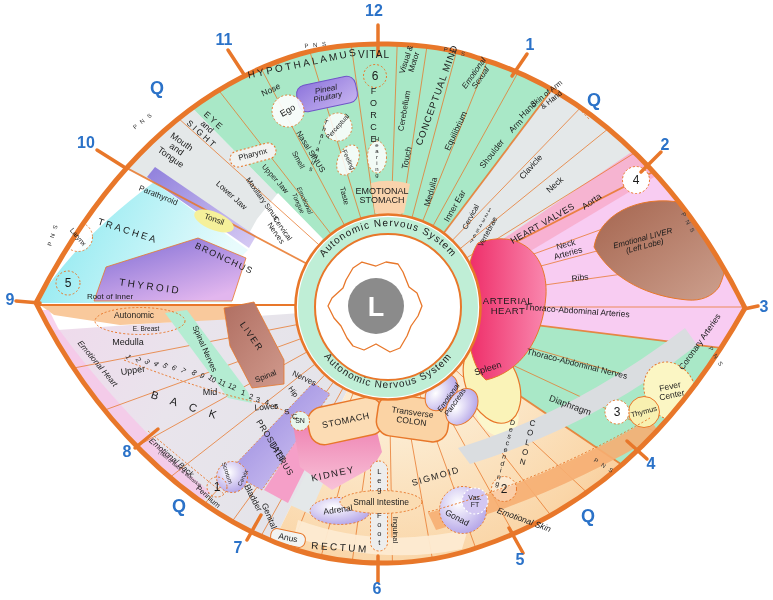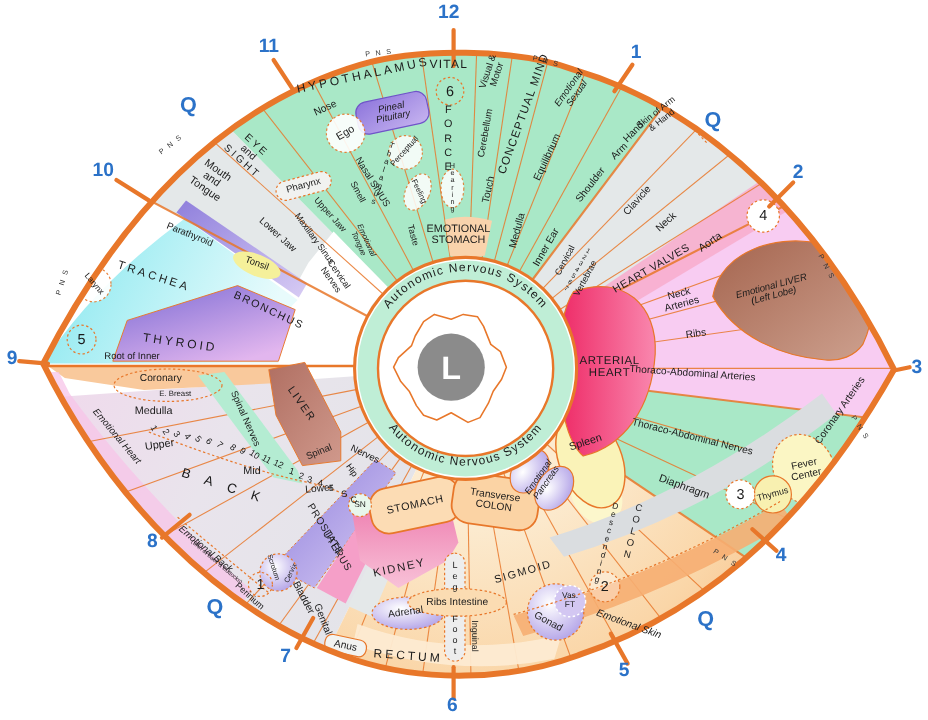--- a/index.html
+++ b/index.html
@@ -289,21 +289,21 @@
       <span class="lbl" style="left: 452px; top: 400px; font-size: 7.5px; transform: translate(-50%, -50%) rotate(-55deg); font-style: italic;">Emotional
 Pancreas</span>
       <span class="lbl vert" style="left: 527px; top: 443px; font-size: 8px; transform: translate(-50%, -50%) rotate(14deg); letter-spacing: 1px;">COLON</span>
       <span class="lbl vert" style="left: 505px; top: 453px; font-size: 7px; transform: translate(-50%, -50%) rotate(14deg);">Descending</span>
       <span class="lbl" style="left: 504px; top: 489px; font-size: 12px; transform: translate(-50%, -50%) rotate(0deg);">2</span>
       <span class="lbl" style="left: 436px; top: 477px; font-size: 9px; transform: translate(-50%, -50%) rotate(-16deg); letter-spacing: 1.5px;">SIGMOID</span>
       <span class="lbl" style="left: 457px; top: 518px; font-size: 8.5px; transform: translate(-50%, -50%) rotate(28deg);">Gonad</span>
       <span class="lbl" style="left: 475px; top: 501px; font-size: 7px; transform: translate(-50%, -50%) rotate(0deg);">Vas.
 FT</span>
       <span class="lbl" style="left: 524px; top: 520px; font-size: 8.5px; transform: translate(-50%, -50%) rotate(20deg); font-style: italic;">Emotional Skin</span>
-      <span class="lbl" style="left: 381px; top: 502px; font-size: 8.5px; transform: translate(-50%, -50%) rotate(0deg);">Ribs Intestine</span>
+      <span class="lbl" style="left: 381px; top: 502px; font-size: 8.5px; transform: translate(-50%, -50%) rotate(0deg);">Small Intestine</span>
       <span class="lbl" style="left: 338px; top: 510px; font-size: 8.5px; transform: translate(-50%, -50%) rotate(-8deg);">Adrenal</span>
       <span class="lbl" style="left: 333px; top: 474px; font-size: 9.5px; transform: translate(-50%, -50%) rotate(-12deg); letter-spacing: 1.5px;">KIDNEY</span>
       <span class="lbl" style="left: 346px; top: 421px; font-size: 9px; transform: translate(-50%, -50%) rotate(-12deg); letter-spacing: 0.5px;">STOMACH</span>
       <span class="lbl" style="left: 412px; top: 417px; font-size: 8.5px; transform: translate(-50%, -50%) rotate(8deg);">Transverse
 COLON</span>
       <span class="lbl vert" style="left: 379px; top: 480px; font-size: 7.5px; transform: translate(-50%, -50%) rotate(0deg);">Leg</span>
       <span class="lbl vert" style="left: 379px; top: 529px; font-size: 7.5px; transform: translate(-50%, -50%) rotate(0deg);">Foot</span>
       <span class="lbl" style="left: 395px; top: 530px; font-size: 7.5px; transform: translate(-50%, -50%) rotate(90deg);">Inguinal</span>
       <span class="lbl" style="left: 340px; top: 548px; font-size: 10px; transform: translate(-50%, -50%) rotate(4deg); letter-spacing: 2.5px;">RECTUM</span>
       <span class="lbl" style="left: 288px; top: 538px; font-size: 8.5px; transform: translate(-50%, -50%) rotate(12deg);">Anus</span>
@@ -320,21 +320,21 @@
       <span class="lbl" style="left: 186px; top: 406px; font-size: 11px; transform: translate(-50%, -50%) rotate(18deg); letter-spacing: 5px;">B A C K</span>
       <span class="lbl" style="left: 133px; top: 371px; font-size: 9px; transform: translate(-50%, -50%) rotate(-8deg);">Upper</span>
       <span class="lbl" style="left: 210px; top: 393px; font-size: 9px; transform: translate(-50%, -50%) rotate(0deg);">Mid</span>
       <span class="lbl" style="left: 266px; top: 407px; font-size: 8.5px; transform: translate(-50%, -50%) rotate(-5deg);">Lower</span>
       <span class="lbl" style="left: 266px; top: 377px; font-size: 8px; transform: translate(-50%, -50%) rotate(-22deg);">Spinal</span>
       <span class="lbl" style="left: 304px; top: 379px; font-size: 8px; transform: translate(-50%, -50%) rotate(25deg);">Nerves</span>
       <span class="lbl" style="left: 293px; top: 392px; font-size: 7.5px; transform: translate(-50%, -50%) rotate(55deg);">Hip</span>
       <span class="lbl" style="left: 300px; top: 421px; font-size: 7px; transform: translate(-50%, -50%) rotate(0deg);">SN</span>
       <span class="lbl" style="left: 204px; top: 349px; font-size: 8px; transform: translate(-50%, -50%) rotate(66deg);">Spinal Nerves</span>
       <span class="lbl" style="left: 251px; top: 337px; font-size: 9px; transform: translate(-50%, -50%) rotate(55deg); letter-spacing: 1.5px;">LIVER</span>
-      <span class="lbl" style="left: 134px; top: 315px; font-size: 8.5px; transform: translate(-50%, -50%) rotate(0deg);">Coronary</span>
+      <span class="lbl" style="left: 134px; top: 315px; font-size: 8.5px; transform: translate(-50%, -50%) rotate(0deg);">Autonomic</span>
       <span class="lbl" style="left: 146px; top: 329px; font-size: 6.5px; transform: translate(-50%, -50%) rotate(0deg);">E. Breast</span>
       <span class="lbl" style="left: 128px; top: 343px; font-size: 9px; transform: translate(-50%, -50%) rotate(0deg);">Medulla</span>
       <span class="lbl" style="left: 97px; top: 364px; font-size: 8px; transform: translate(-50%, -50%) rotate(50deg); font-style: italic;">Emotional Heart</span>
       <span class="lbl" style="left: 150px; top: 287px; font-size: 10px; transform: translate(-50%, -50%) rotate(8deg); letter-spacing: 2.5px;">THYROID</span>
       <span class="lbl" style="left: 110px; top: 297px; font-size: 8px; transform: translate(-50%, -50%) rotate(0deg);">Root of Inner</span>
       <span class="lbl" style="left: 128px; top: 231px; font-size: 9.5px; transform: translate(-50%, -50%) rotate(18deg); letter-spacing: 2.5px;">TRACHEA</span>
       <span class="lbl" style="left: 224px; top: 259px; font-size: 9px; transform: translate(-50%, -50%) rotate(25deg); letter-spacing: 1.5px;">BRONCHUS</span>
       <span class="lbl" style="left: 158px; top: 196px; font-size: 8px; transform: translate(-50%, -50%) rotate(22deg);">Parathyroid</span>
       <span class="lbl" style="left: 214px; top: 220px; font-size: 8px; transform: translate(-50%, -50%) rotate(20deg);">Tonsil</span>
       <span class="lbl" style="left: 78px; top: 237px; font-size: 7px; transform: translate(-50%, -50%) rotate(50deg);">Larynx</span>

